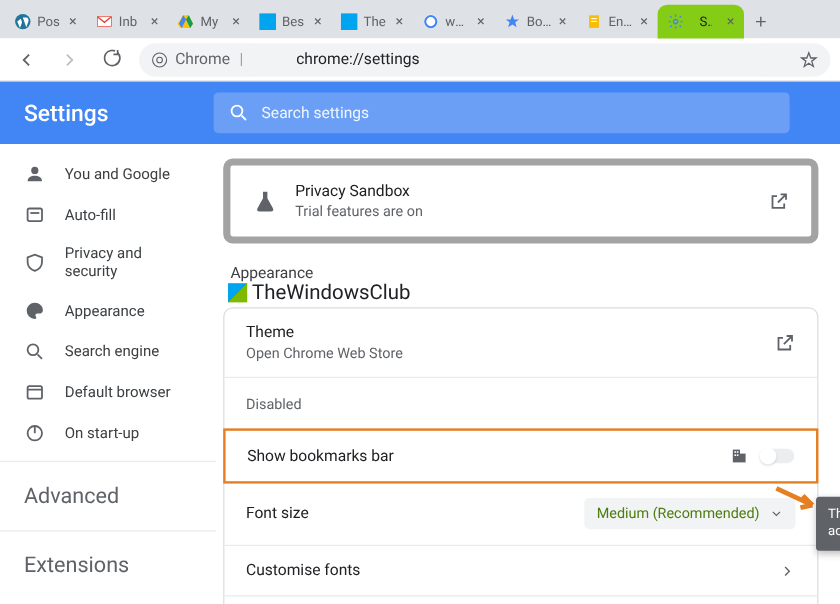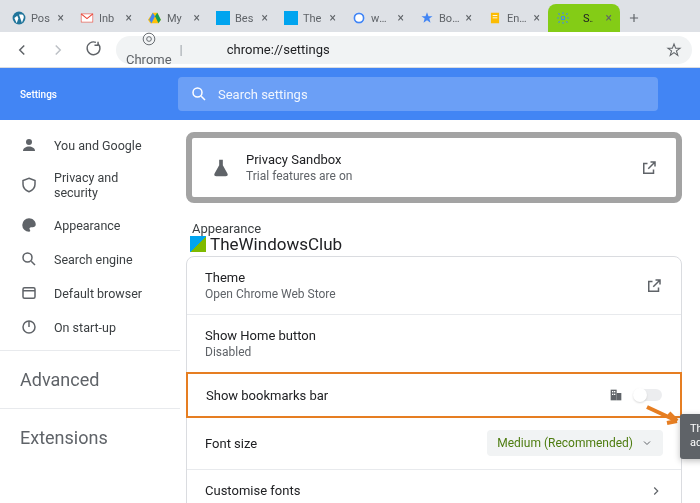--- a/index.html
+++ b/index.html
@@ -10,27 +10,27 @@
 .tab.active { background: #84cc16; color: #202124; max-width: 72px; gap: 13px; }
 .tab-title { white-space: nowrap; overflow: hidden; text-overflow: ellipsis; flex: 1; }
 .tab-close { font-size: 12px; color: #5f6368; }
 .tab-favicon { width: 14px; height: 14px; display: flex; align-items: center; justify-content: center; flex-shrink: 0; }
 .new-tab { width: 28px; height: 28px; display: flex; align-items: center; justify-content: center; color: #5f6368; cursor: pointer; }
 
 .toolbar { display: flex; align-items: center; height: 36px; padding: 0 8px; gap: 8px; background: #fff; border-bottom: 1px solid #dadce0; }
 .nav-btn { width: 28px; height: 28px; display: flex; align-items: center; justify-content: center; color: #5f6368; border-radius: 50%; cursor: pointer; }
 .nav-btn.disabled { color: #bdc1c6; }
 .omnibox { flex: 1; display: flex; align-items: center; height: 28px; background: #f1f3f4; border-radius: 14px; padding: 0 10px; gap: 8px; font-size: 13px; }
-.omnibox-info { color: #5f6368; display: flex; align-items: center; gap: 6px; flex-direction: column; }
+.omnibox-info { color: #5f6368; display: flex; align-items: center; gap: 6px; }
 .omnibox-sep { color: #9aa0a6; }
 .omnibox-url { color: #202124; flex: 1; margin-left: 36px; }
 .star { color: #5f6368; }
 
 .blue-header { background: #4285f4; height: 52px; display: flex; align-items: center; padding: 0 20px; color: #fff; }
-.settings-title { font-size: 10px; font-weight: 500; width: 158px; }
+.settings-title { font-size: 19px; font-weight: 500; width: 158px; }
 .search-wrap { flex: 1; background: rgba(255,255,255,0.22); height: 34px; border-radius: 4px; display: flex; align-items: center; padding: 0 12px; gap: 10px; max-width: 480px; }
 .search-wrap input { background: transparent; border: none; outline: none; color: #fff; font-size: 13px; flex: 1; }
 .search-wrap input::placeholder { color: rgba(255,255,255,0.9); }
 
 .content { display: flex; height: calc(503px - 32px - 36px - 52px); }
 .sidebar { width: 180px; padding-top: 8px; overflow-y: auto; font-size: 13px; }
 .side-item { display: flex; align-items: center; gap: 16px; padding: 8px 20px; color: #5f6368; cursor: pointer; }
 .side-item .si-icon { width: 18px; height: 18px; display: flex; align-items: center; justify-content: center; color: #5f6368; }
 .side-label { color: #3c4043; font-size: 12.5px; }
 .side-group { padding: 12px 20px; color: #5f6368; font-size: 18px; cursor: pointer; }
@@ -219,20 +219,29 @@
           <svg viewBox="0 0 24 24" width="18" height="18">
             <circle cx="12" cy="8" r="4" fill="#5f6368"></circle>
             <path d="M4 20c0-4 4-6 8-6s8 2 8 6" fill="#5f6368"></path>
           </svg>
         </span>
         <span class="side-label">You and Google</span>
       </div>
     <div class="side-item">
         <span class="si-icon">
           <svg viewBox="0 0 24 24" width="18" height="18">
+            <rect x="4" y="5" width="16" height="14" rx="2" fill="none" stroke="#5f6368" stroke-width="2"></rect>
+            <rect x="7" y="9" width="10" height="2" fill="#5f6368"></rect>
+          </svg>
+        </span>
+        <span class="side-label">Auto-fill</span>
+      </div>
+    <div class="side-item">
+        <span class="si-icon">
+          <svg viewBox="0 0 24 24" width="18" height="18">
             <path d="M12 3l8 3v5c0 5-3 8-8 10-5-2-8-5-8-10V6z" fill="none" stroke="#5f6368" stroke-width="2"></path>
           </svg>
         </span>
         <span class="side-label">Privacy and security</span>
       </div>
     <div class="side-item">
         <span class="si-icon">
           <svg viewBox="0 0 24 24" width="18" height="18">
             <path d="M12 3a9 9 0 100 18c2 0 2-2 1-3s0-3 2-3h2c2 0 4-1 4-4 0-4-4-8-9-8z" fill="#5f6368"></path>
           </svg>
@@ -306,21 +315,20 @@
         <div class="row-right">
             <span class="launch">
               <svg viewBox="0 0 24 24" width="18" height="18">
                 <path d="M14 4h6v6M20 4l-9 9M18 14v5H5V6h5" fill="none" stroke="#5f6368" stroke-width="2"></path>
               </svg>
             </span>
           </div>
       </div>
       <div class="row">
         <div class="row-text">
-          <div class="t">Show Home button</div>
           <div class="s">Disabled</div>
         </div>
       </div>
       <div class="row highlight">
         <div class="row-text">
           <div class="t">Show bookmarks bar</div>
         </div>
         <div class="row-right">
           <span class="enterprise-icon">
               <svg viewBox="0 0 24 24" width="16" height="16">

